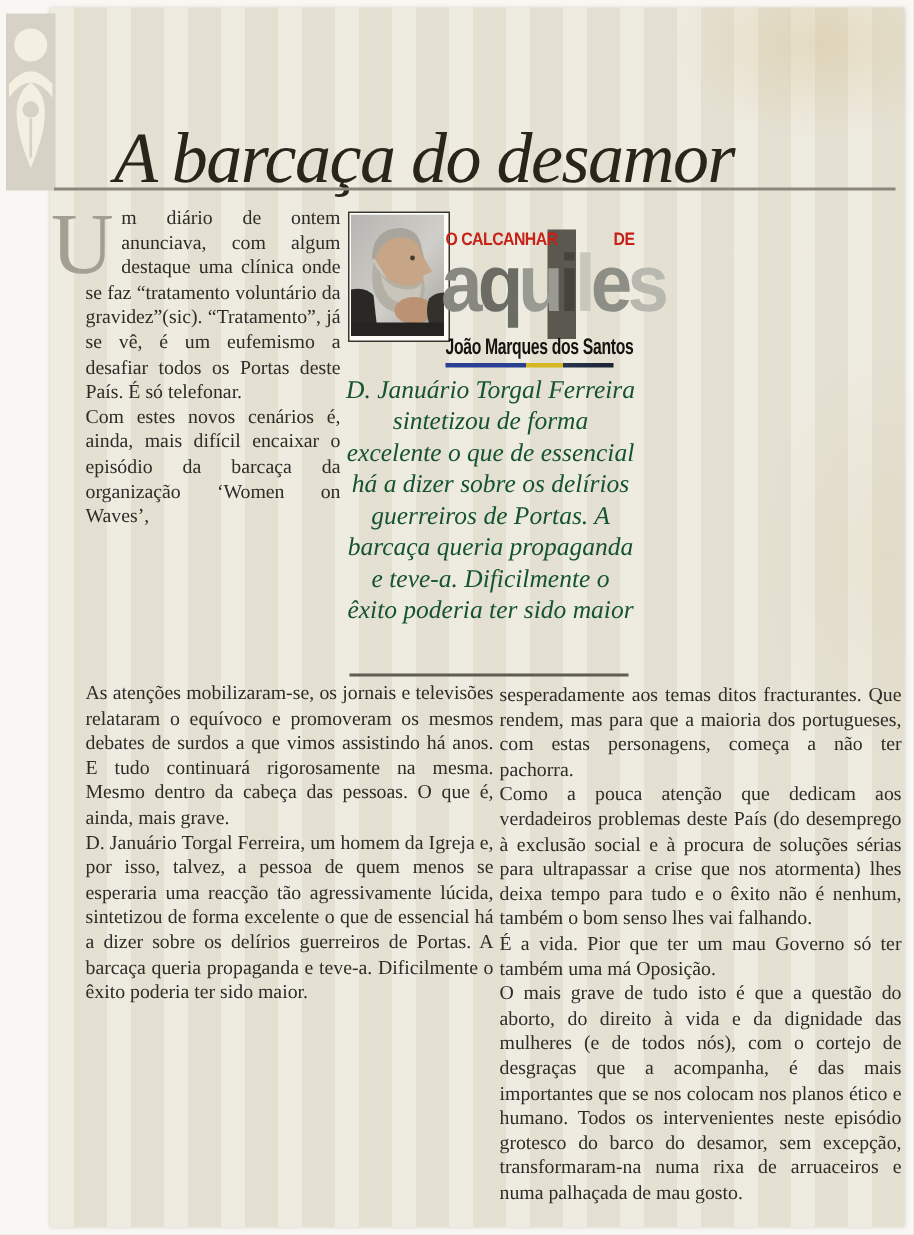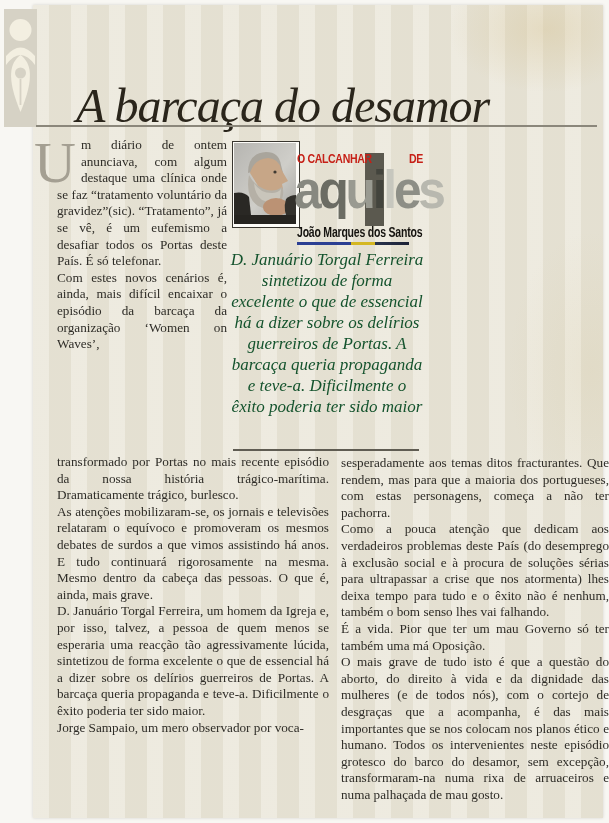--- a/index.html
+++ b/index.html
@@ -29,21 +29,21 @@
   .headline-rule{position:absolute;left:36px;top:125px;width:561px;height:2px;background:#8b877b;}
 
   .body-text{
     font-size:13.2px;line-height:16.6px;color:#2e2c27;text-align:justify;
     hyphens:auto;-webkit-hyphens:auto;
   }
   .body-text p{margin:0;}
   .col1{position:absolute;left:57px;top:137px;width:170px;}
   .col3{position:absolute;left:420px;top:137px;width:181px;}
   .col1wide{position:absolute;left:57px;top:454px;width:272px;}
-  .col3wide{position:absolute;left:333px;top:455px;width:268px;margin-left:8px;}
+  .col3wide{position:absolute;left:333px;top:455px;width:268px;}
   .dropcap{
     float:left;font-size:58px;line-height:46px;color:#a49f92;
     margin:3px 5px 0 -23px;font-weight:500;
   }
 
   .photo-frame{
     position:absolute;left:232px;top:141px;width:64px;height:83px;
     border:1px solid #39362f;background:#fdfcf8;padding:1px;box-sizing:content-box;
   }
   .photo-frame svg{display:block;}
@@ -136,24 +136,22 @@
   <div class="author-rule"></div>
 </div>
 
 <div class="pullquote">D. Januário Torgal Ferreira sintetizou de forma excelente o que de essencial há a dizer sobre os delírios guerreiros de Portas. A barcaça queria propaganda e teve-a. Dificilmente o êxito poderia ter sido maior</div>
 <div class="pullquote-rule"></div>
 
 <div class="col3 body-text">
 </div>
 
 <div class="col1wide body-text">
-  <p>transformado por Portas no mais recente episódio da nossa história trágico-marítima. Dramaticamente trágico, burlesco.</p>
   <p>As atenções mobilizaram-se, os jornais e televisões relataram o equívoco e promoveram os mesmos debates de surdos a que vimos assistindo há anos. E tudo continuará rigorosamente na mesma. Mesmo dentro da cabeça das pessoas. O que é, ainda, mais grave.</p>
   <p>D. Januário Torgal Ferreira, um homem da Igreja e, por isso, talvez, a pessoa de quem menos se esperaria uma reacção tão agressivamente lúcida, sintetizou de forma excelente o que de essencial há a dizer sobre os delírios guerreiros de Portas. A barcaça queria propaganda e teve-a. Dificilmente o êxito poderia ter sido maior.</p>
-  <p>Jorge Sampaio, um mero observador por voca-</p>
 </div>
 
 <div class="col3wide body-text">
   <p>sesperadamente aos temas ditos fracturantes. Que rendem, mas para que a maioria dos portugueses, com estas personagens, começa a não ter pachorra.</p>
   <p>Como a pouca atenção que dedicam aos verdadeiros problemas deste País (do desemprego à exclusão social e à procura de soluções sérias para ultrapassar a crise que nos atormenta) lhes deixa tempo para tudo e o êxito não é nenhum, também o bom senso lhes vai falhando.</p>
   <p>É a vida. Pior que ter um mau Governo só ter também uma má Oposição.</p>
   <p>O mais grave de tudo isto é que a questão do aborto, do direito à vida e da dignidade das mulheres (e de todos nós), com o cortejo de desgraças que a acompanha, é das mais importantes que se nos colocam nos planos ético e humano. Todos os intervenientes neste episódio grotesco do barco do desamor, sem excepção, transformaram-na numa rixa de arruaceiros e numa palhaçada de mau gosto.</p>
 </div>
 
 </body></html>

